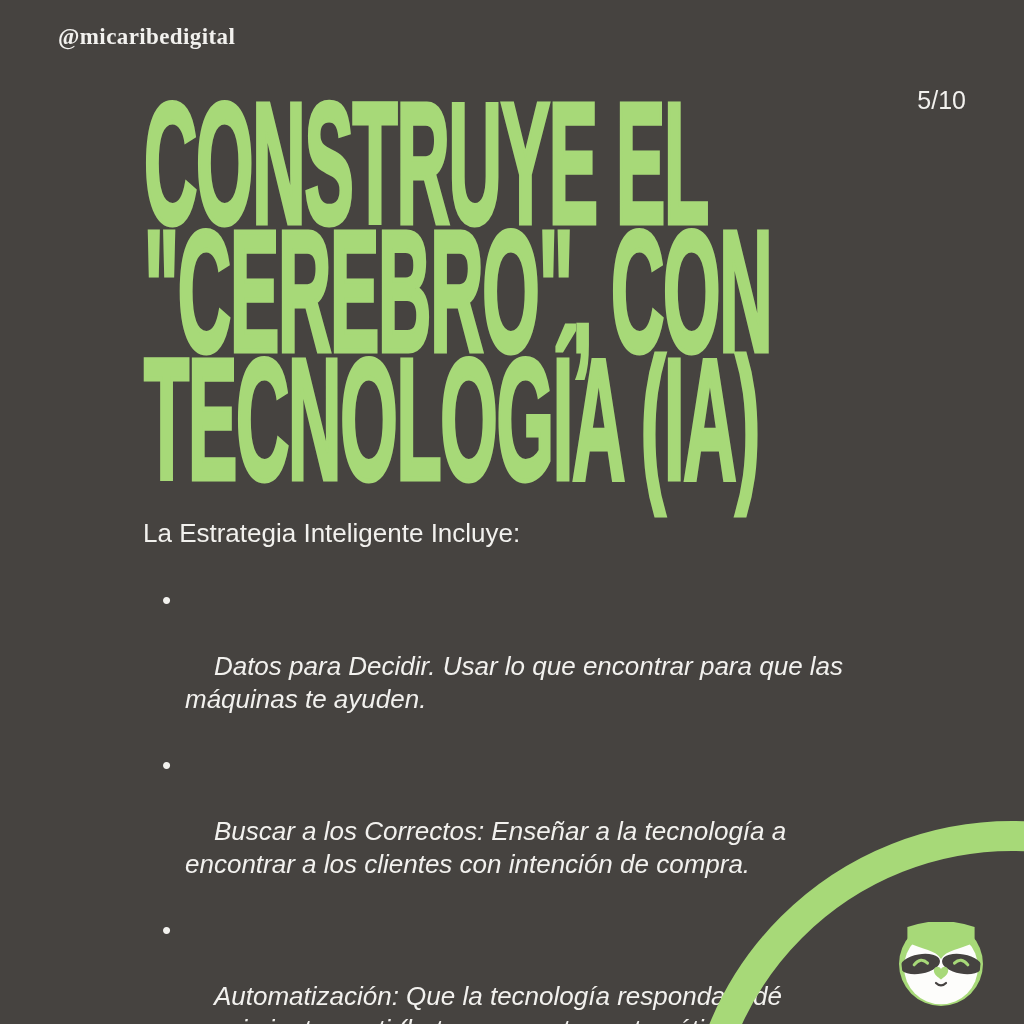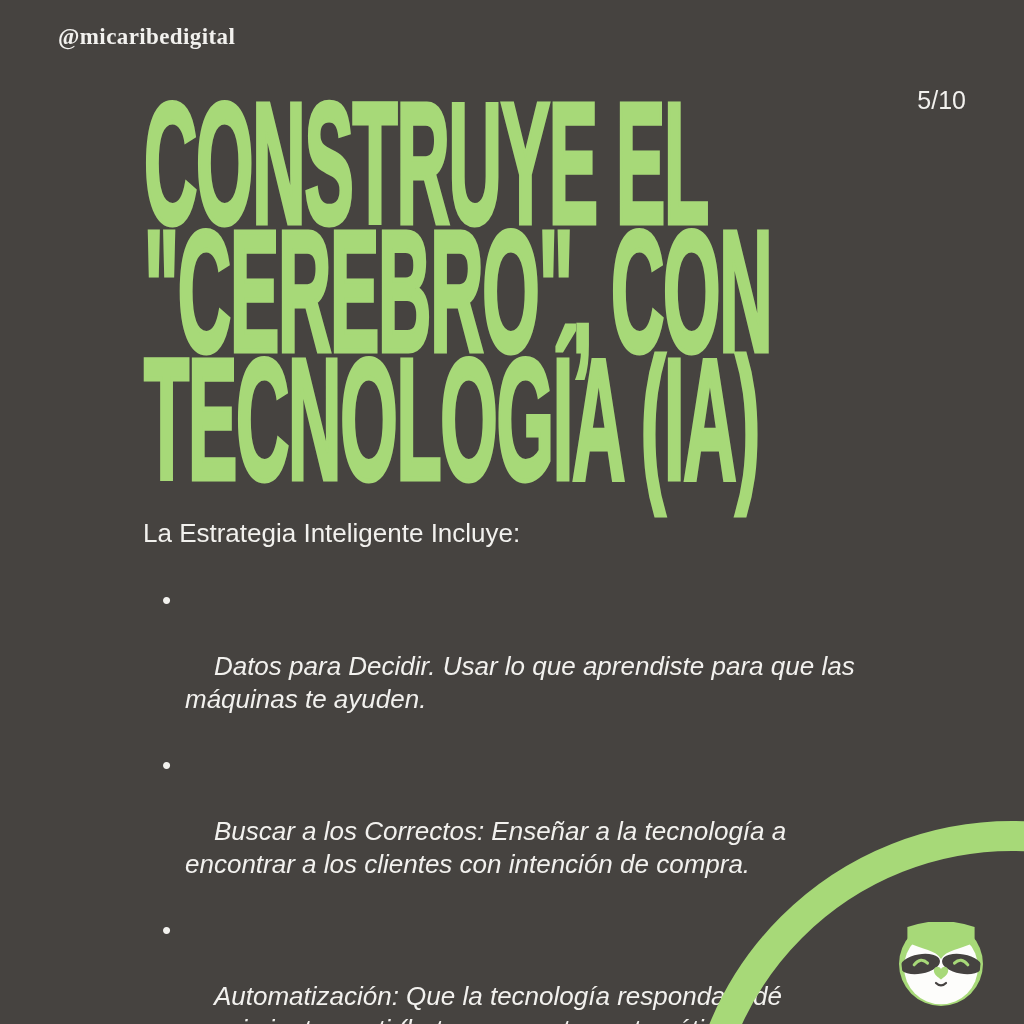--- a/index.html
+++ b/index.html
@@ -69,21 +69,21 @@
   <div>CONSTRUYE EL</div>
   <div>"CEREBRO", CON</div>
   <div>TECNOLOGÍA (IA)</div>
 </div>
 
 <div class="intro">La Estrategia Inteligente Incluye:</div>
 
 <ul class="bullets">
   <li>
     <span class="dot">•</span>
-    <span>Datos para Decidir. Usar lo que aprendiste para que las
+    <span>Datos para Decidir. Usar lo que encontrar para que las
 máquinas te ayuden.</span>
   </li>
   <li>
     <span class="dot">•</span>
     <span>Buscar a los Correctos: Enseñar a la tecnología a
 encontrar a los clientes con intención de compra.</span>
   </li>
   <li>
     <span class="dot">•</span>
     <span>Automatización: Que la tecnología responda y dé

